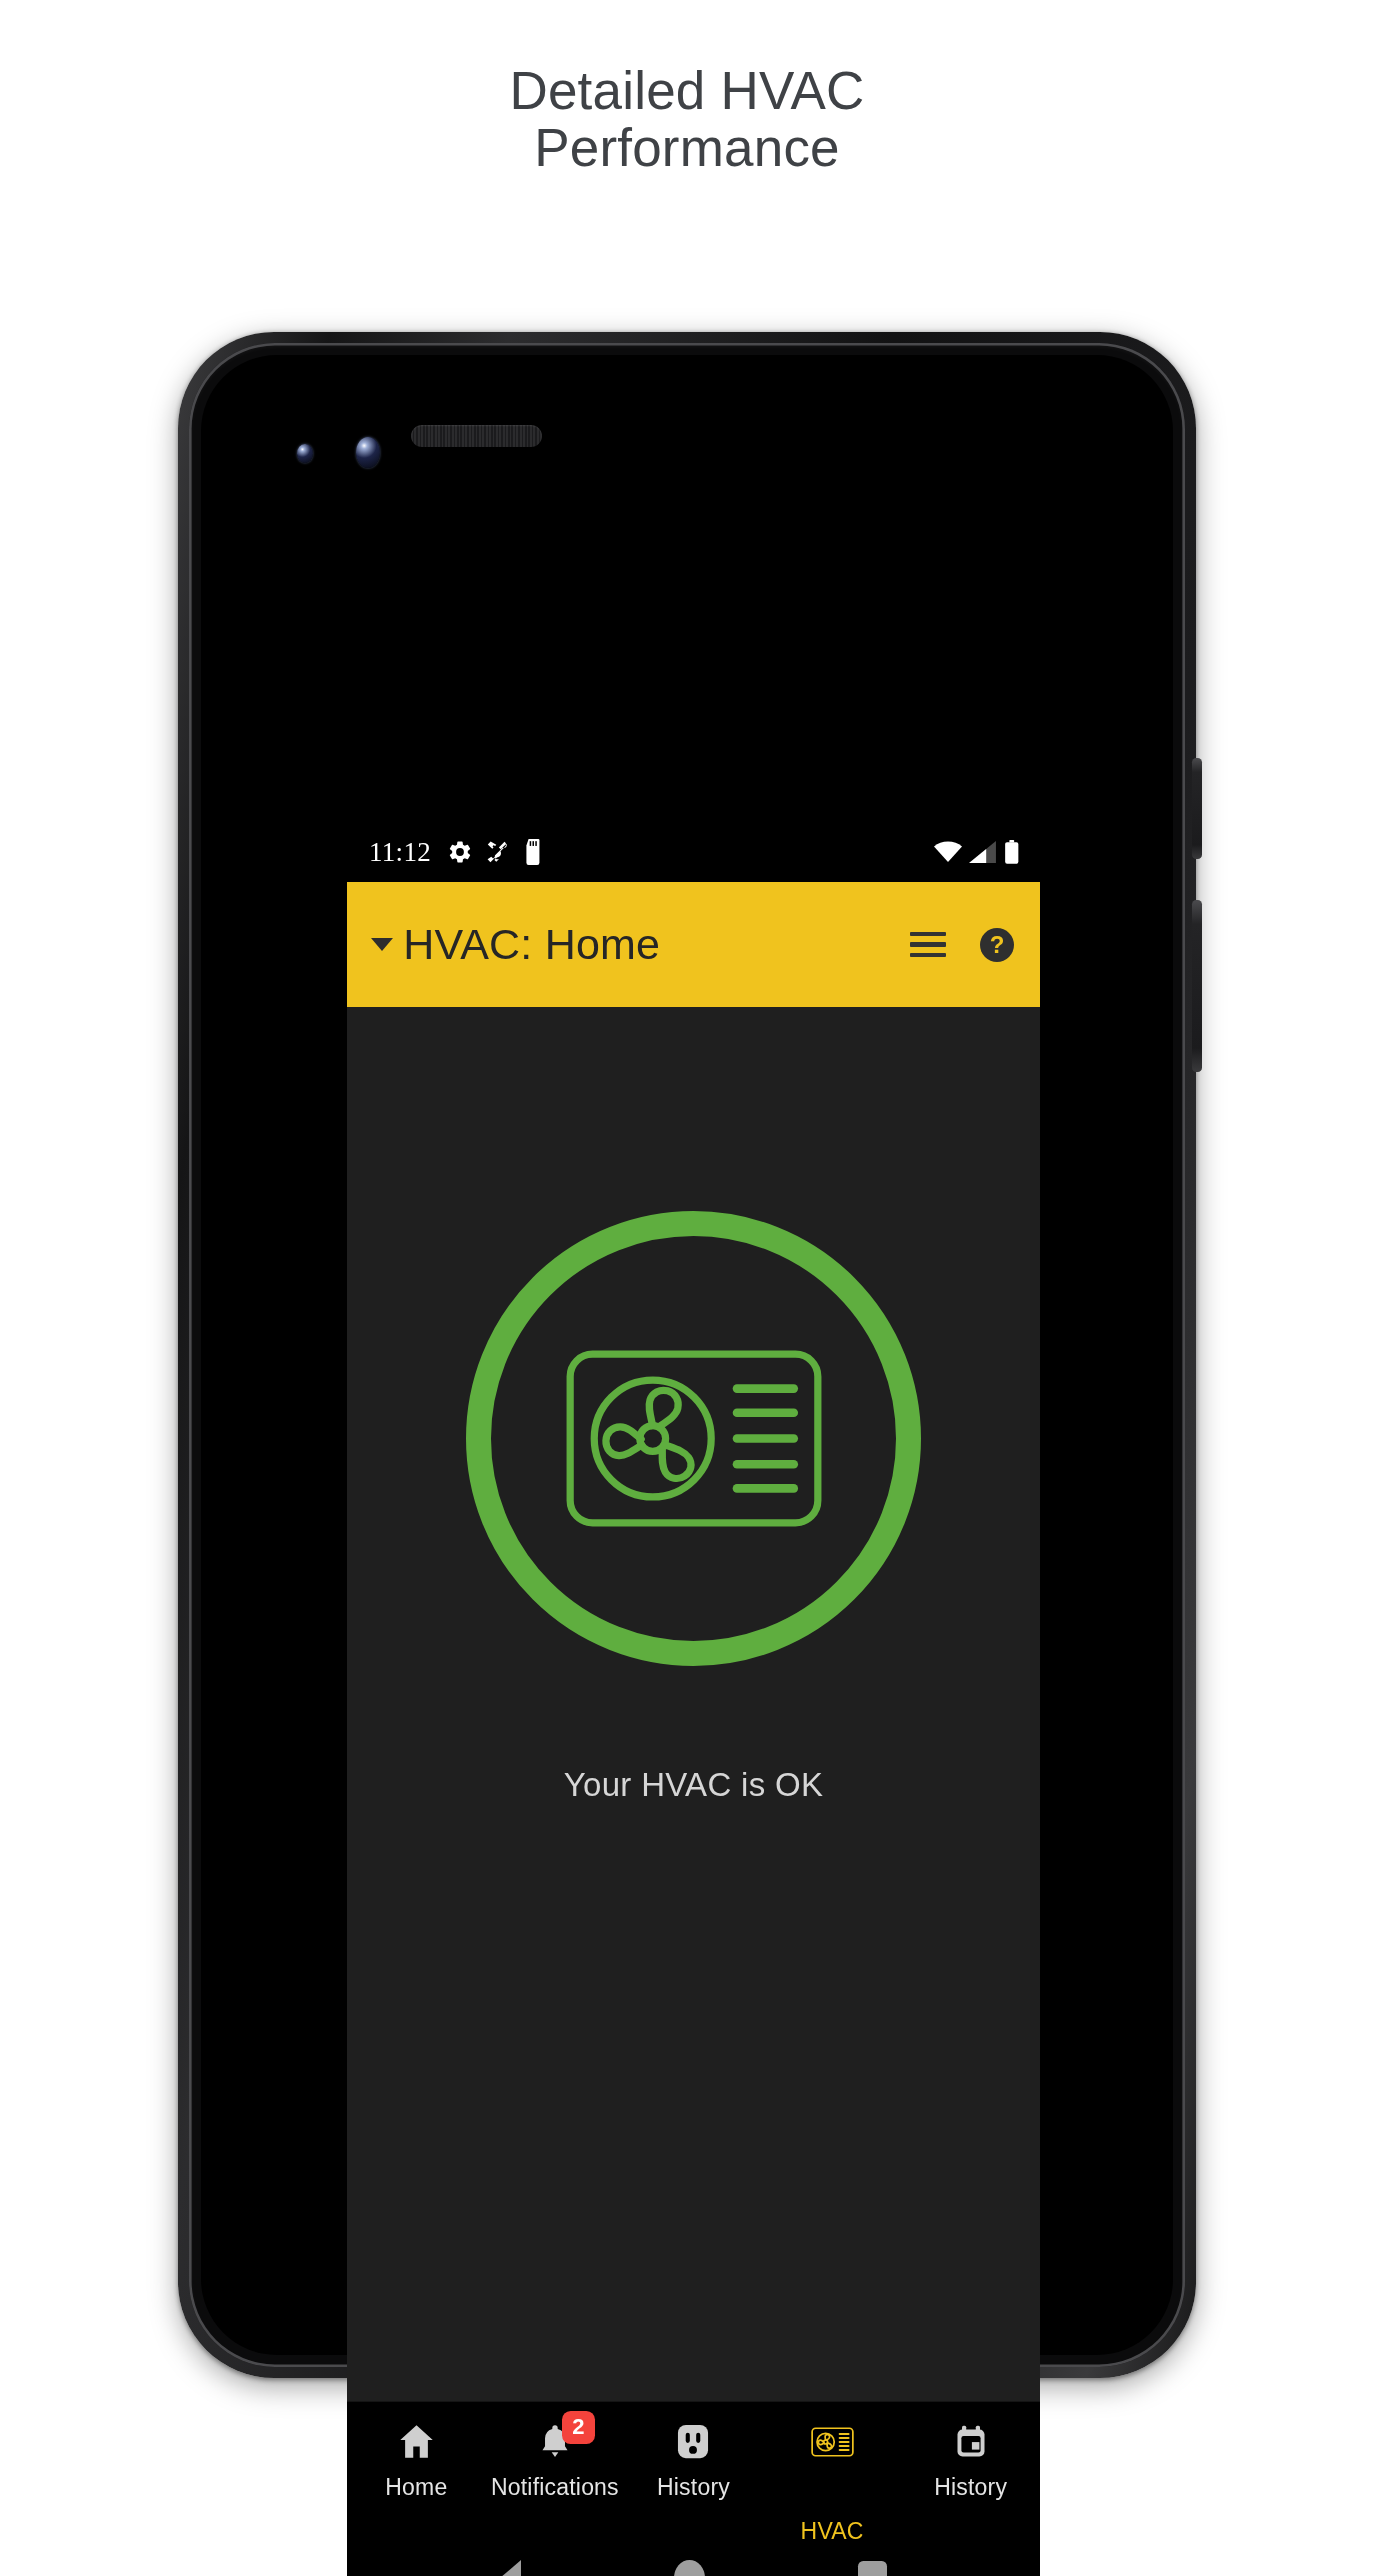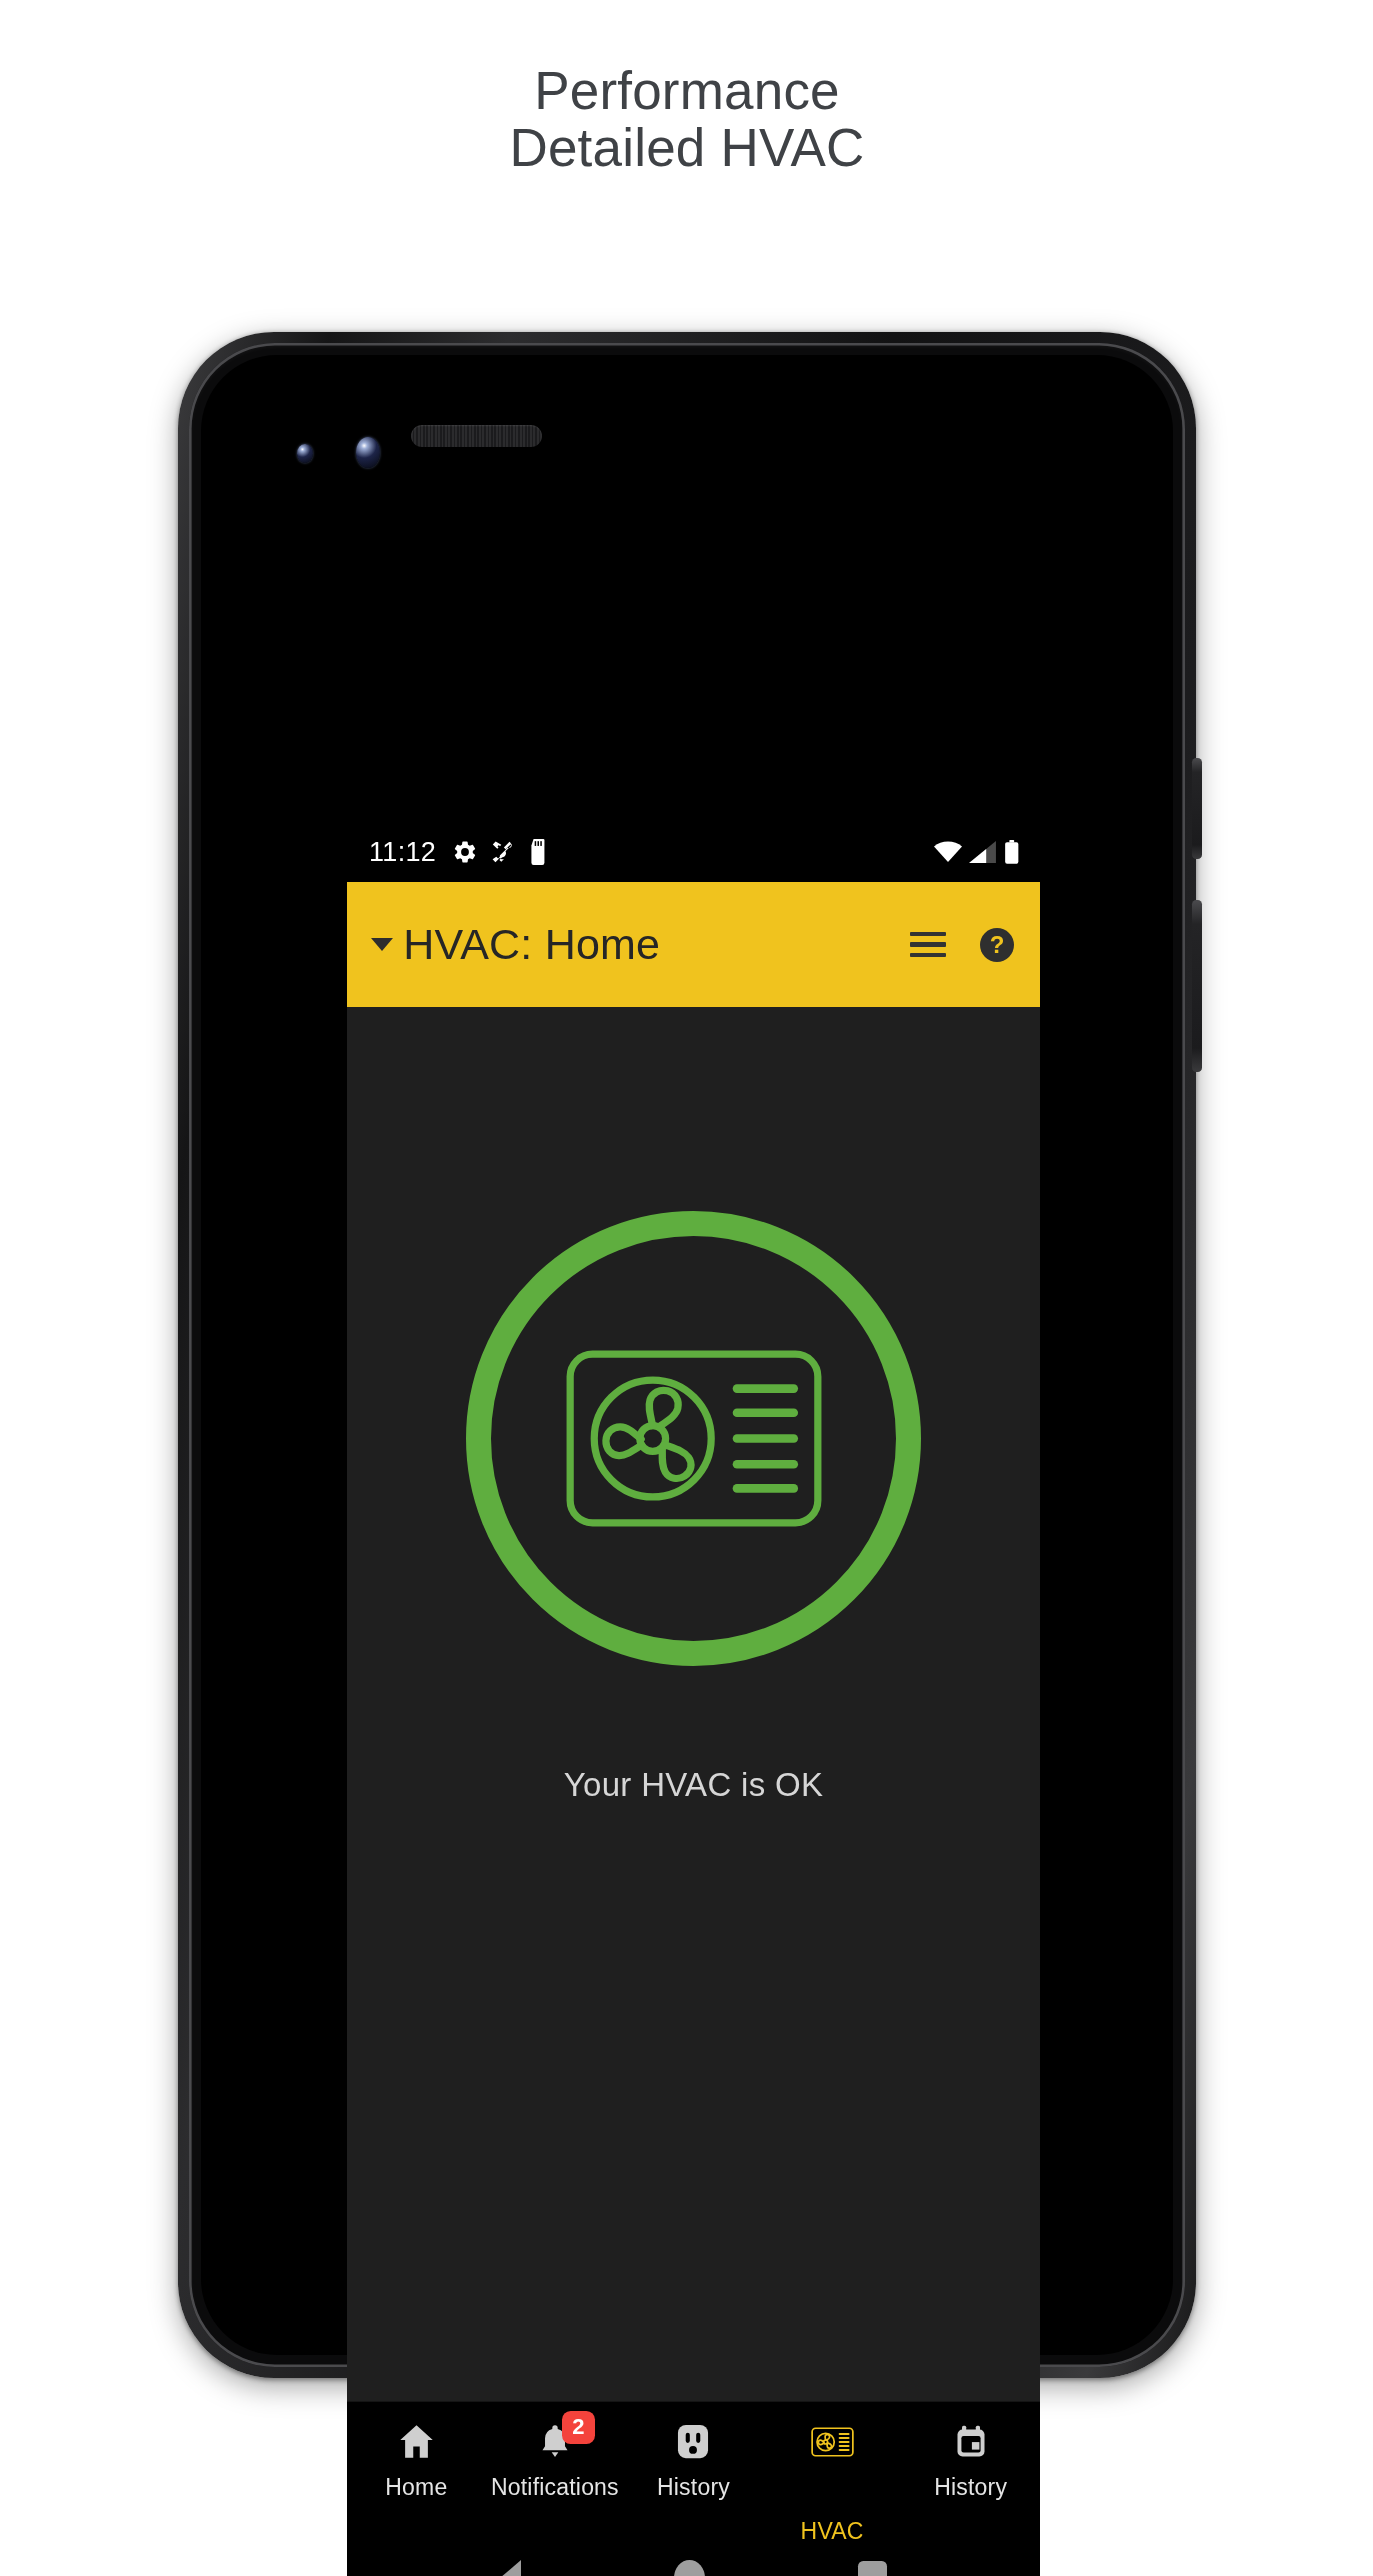--- a/index.html
+++ b/index.html
@@ -129,20 +129,21 @@
 
   
   .statusbar {
     height: 60px;
     flex: 0 0 60px;
     background: #000;
     display: flex;
     align-items: center;
     padding: 0 20.6px 0 22px;
     color: #ffffff;
+    font-family: Liberation Serif, serif;
   }
   .status-time {
     font-size: 27px;
     font-weight: 500;
     letter-spacing: 0.3px;
     margin-right: 15.5px;
   }
   .status-left-icons { display: flex; align-items: center; gap: 12px; }
   .status-right-icons { margin-left: auto; display: flex; align-items: center; gap: 7.7px; }
   .sicon { display: block; }
@@ -300,22 +301,22 @@
     background: #9e9e9e;
     cursor: pointer;
   }
 </style>
 </head>
 <body>
 
 <div class="page">
 
   <div class="caption">
+    <span class="line">Detailed HVAC</span>
     <span class="line">Performance</span>
-    <span class="line">Detailed HVAC</span>
   </div>
 
   <div class="phone">
     <div class="phone-outer"></div>
     <div class="phone-bevel"></div>
 
     <div class="side-btn power"></div>
     <div class="side-btn volume"></div>
 
     <div class="phone-screen-bg">

